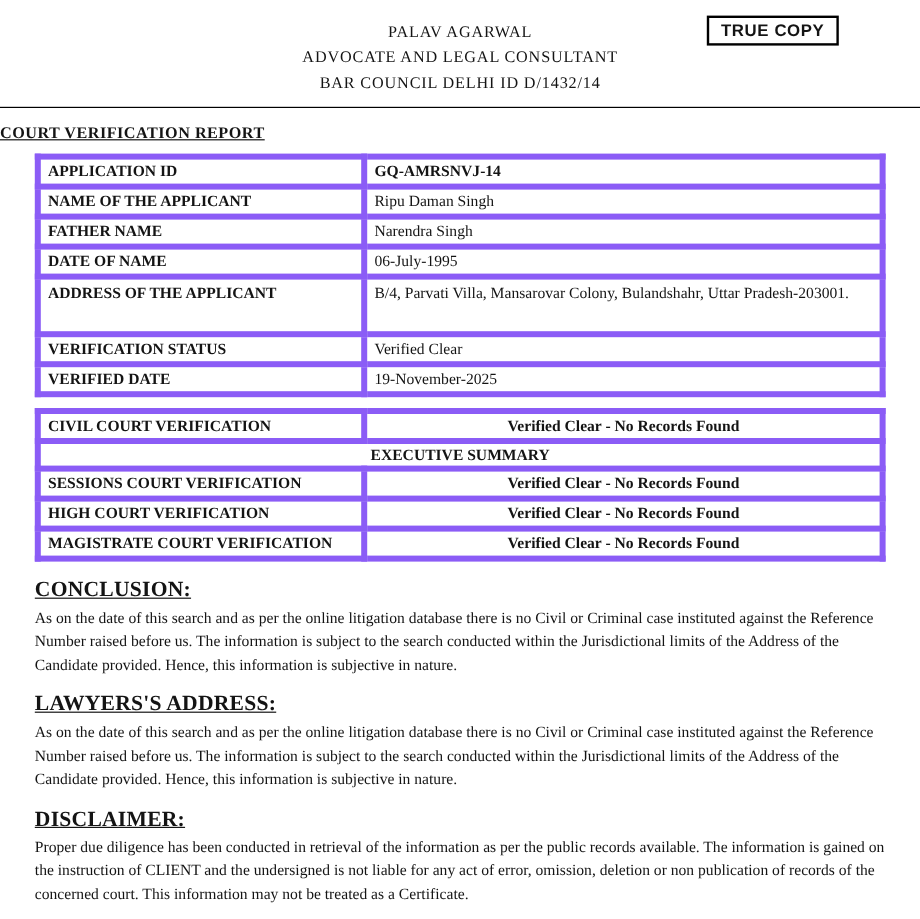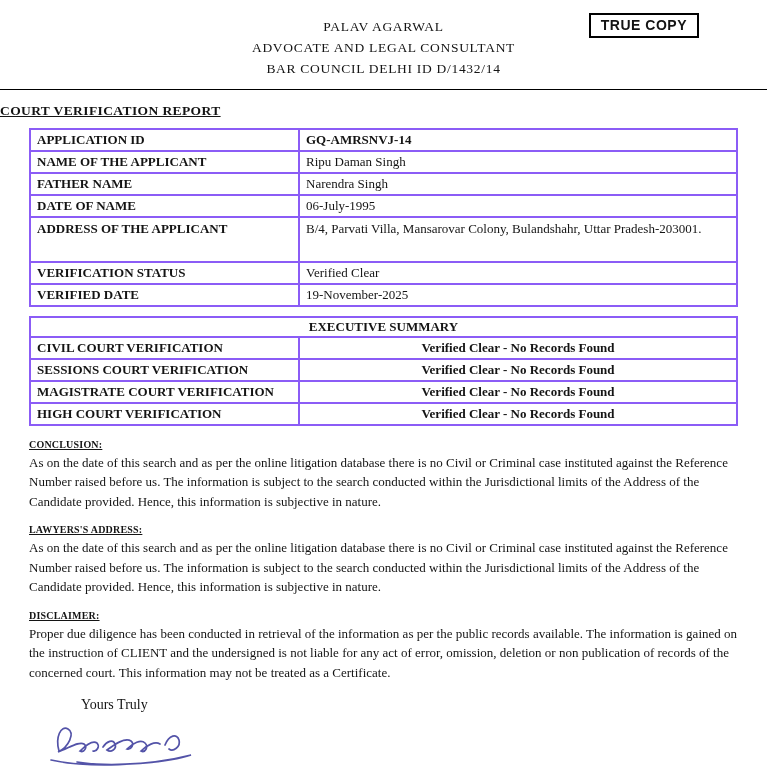--- a/index.html
+++ b/index.html
@@ -23,34 +23,34 @@
   .rule{border-top:1.6px solid #000;margin-top:9px;}
 
   .report-title{
     font-weight:bold;font-size:13.5px;letter-spacing:0.4px;
     text-decoration:underline;margin-top:13px;
   }
 
   .content{padding:0 29px;}
 
   table{border-collapse:collapse;width:100%;font-size:13px;}
-  td{border:2px solid #8b5cf6;padding:2px 6px;vertical-align:middle;}
+  td{border:5px solid #8b5cf6;padding:2px 6px;vertical-align:middle;}
   .details{margin-top:9px;}
   .details td.lbl{font-weight:bold;width:255px;}
   .details tr.tall td{height:38px;vertical-align:top;padding-top:3px;}
   .details td.valbold{font-weight:bold;}
   .details tr.toprow td{vertical-align:top;}
 
   .exec{margin-top:9px;}
   .exec .exec-title{text-align:center;font-weight:bold;font-size:13px;padding:1px 4px;}
   .exec td.lbl{font-weight:bold;width:255px;}
   .exec td.val{text-align:center;font-weight:bold;}
 
   .section{margin-top:13px;}
-  .sec-head{font-weight:bold;text-decoration:underline;font-size:10px;letter-spacing:0.2px;}
+  .sec-head{font-weight:bold;text-decoration:underline;font-size:18px;letter-spacing:0.2px;}
   .sec-body{font-size:13px;line-height:1.5;margin-top:3px;}
 
   .yours{margin:15px 0 0 52px;font-size:14px;}
   .sig-wrap{margin:4px 0 0 14px;height:56px;}
 </style>
 </head>
 <body>
 
 <div class="page">
 
@@ -97,36 +97,36 @@
       <tr class="toprow">
         <td class="lbl">VERIFIED DATE</td>
         <td class="val">19-November-2025</td>
       </tr>
     </tbody>
       </table>
 
     <table class="exec">
       <tbody>
           <tr>
-        <td class="exec-title" colspan="2">EXECUTIVE SUMMARY</td>
+        <td class="lbl">CIVIL COURT VERIFICATION</td>
+        <td class="val">Verified Clear - No Records Found</td>
       </tr>
       <tr>
-        <td class="lbl">CIVIL COURT VERIFICATION</td>
-        <td class="val">Verified Clear - No Records Found</td>
+        <td class="exec-title" colspan="2">EXECUTIVE SUMMARY</td>
       </tr>
       <tr>
         <td class="lbl">SESSIONS COURT VERIFICATION</td>
         <td class="val">Verified Clear - No Records Found</td>
       </tr>
       <tr>
-        <td class="lbl">MAGISTRATE COURT VERIFICATION</td>
+        <td class="lbl">HIGH COURT VERIFICATION</td>
         <td class="val">Verified Clear - No Records Found</td>
       </tr>
       <tr>
-        <td class="lbl">HIGH COURT VERIFICATION</td>
+        <td class="lbl">MAGISTRATE COURT VERIFICATION</td>
         <td class="val">Verified Clear - No Records Found</td>
       </tr>
     </tbody>
       </table>
 
     <div class="section">
       <div class="sec-head">CONCLUSION:</div>
       <div class="sec-body">As on the date of this search and as per the online litigation database there is no Civil or Criminal case instituted against the Reference Number raised before us. The information is subject to the search conducted within the Jurisdictional limits of the Address of the Candidate provided. Hence, this information is subjective in nature.</div>
     </div>
 

